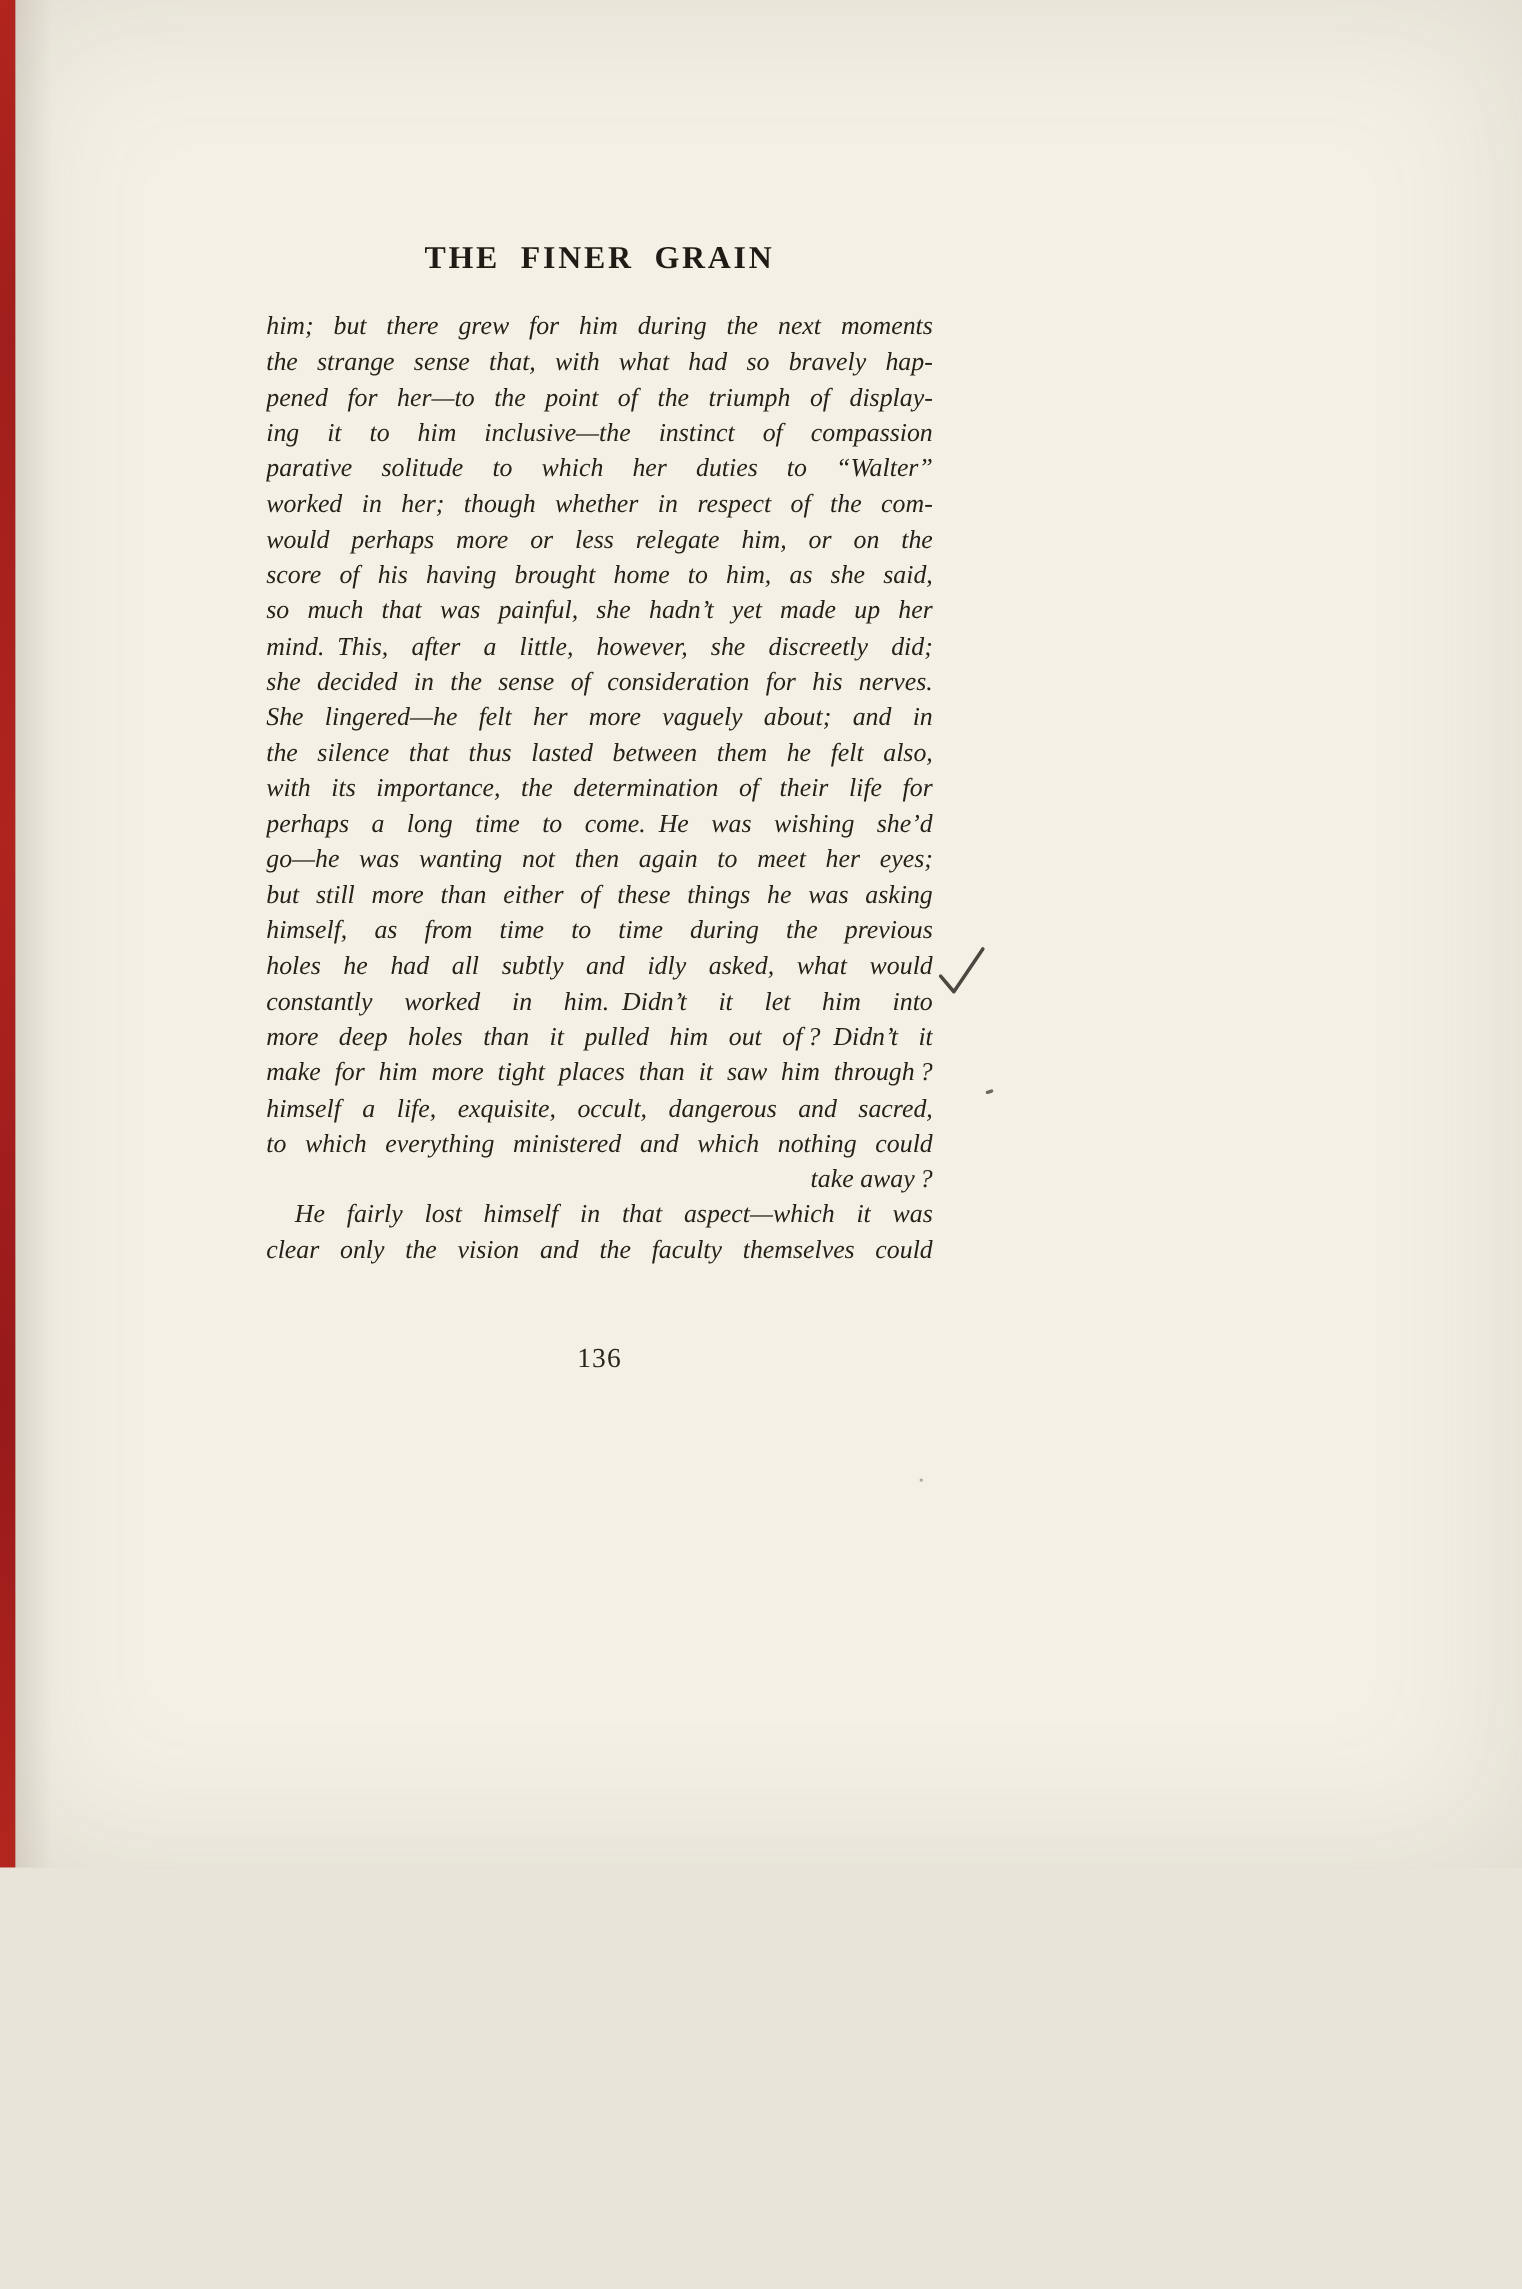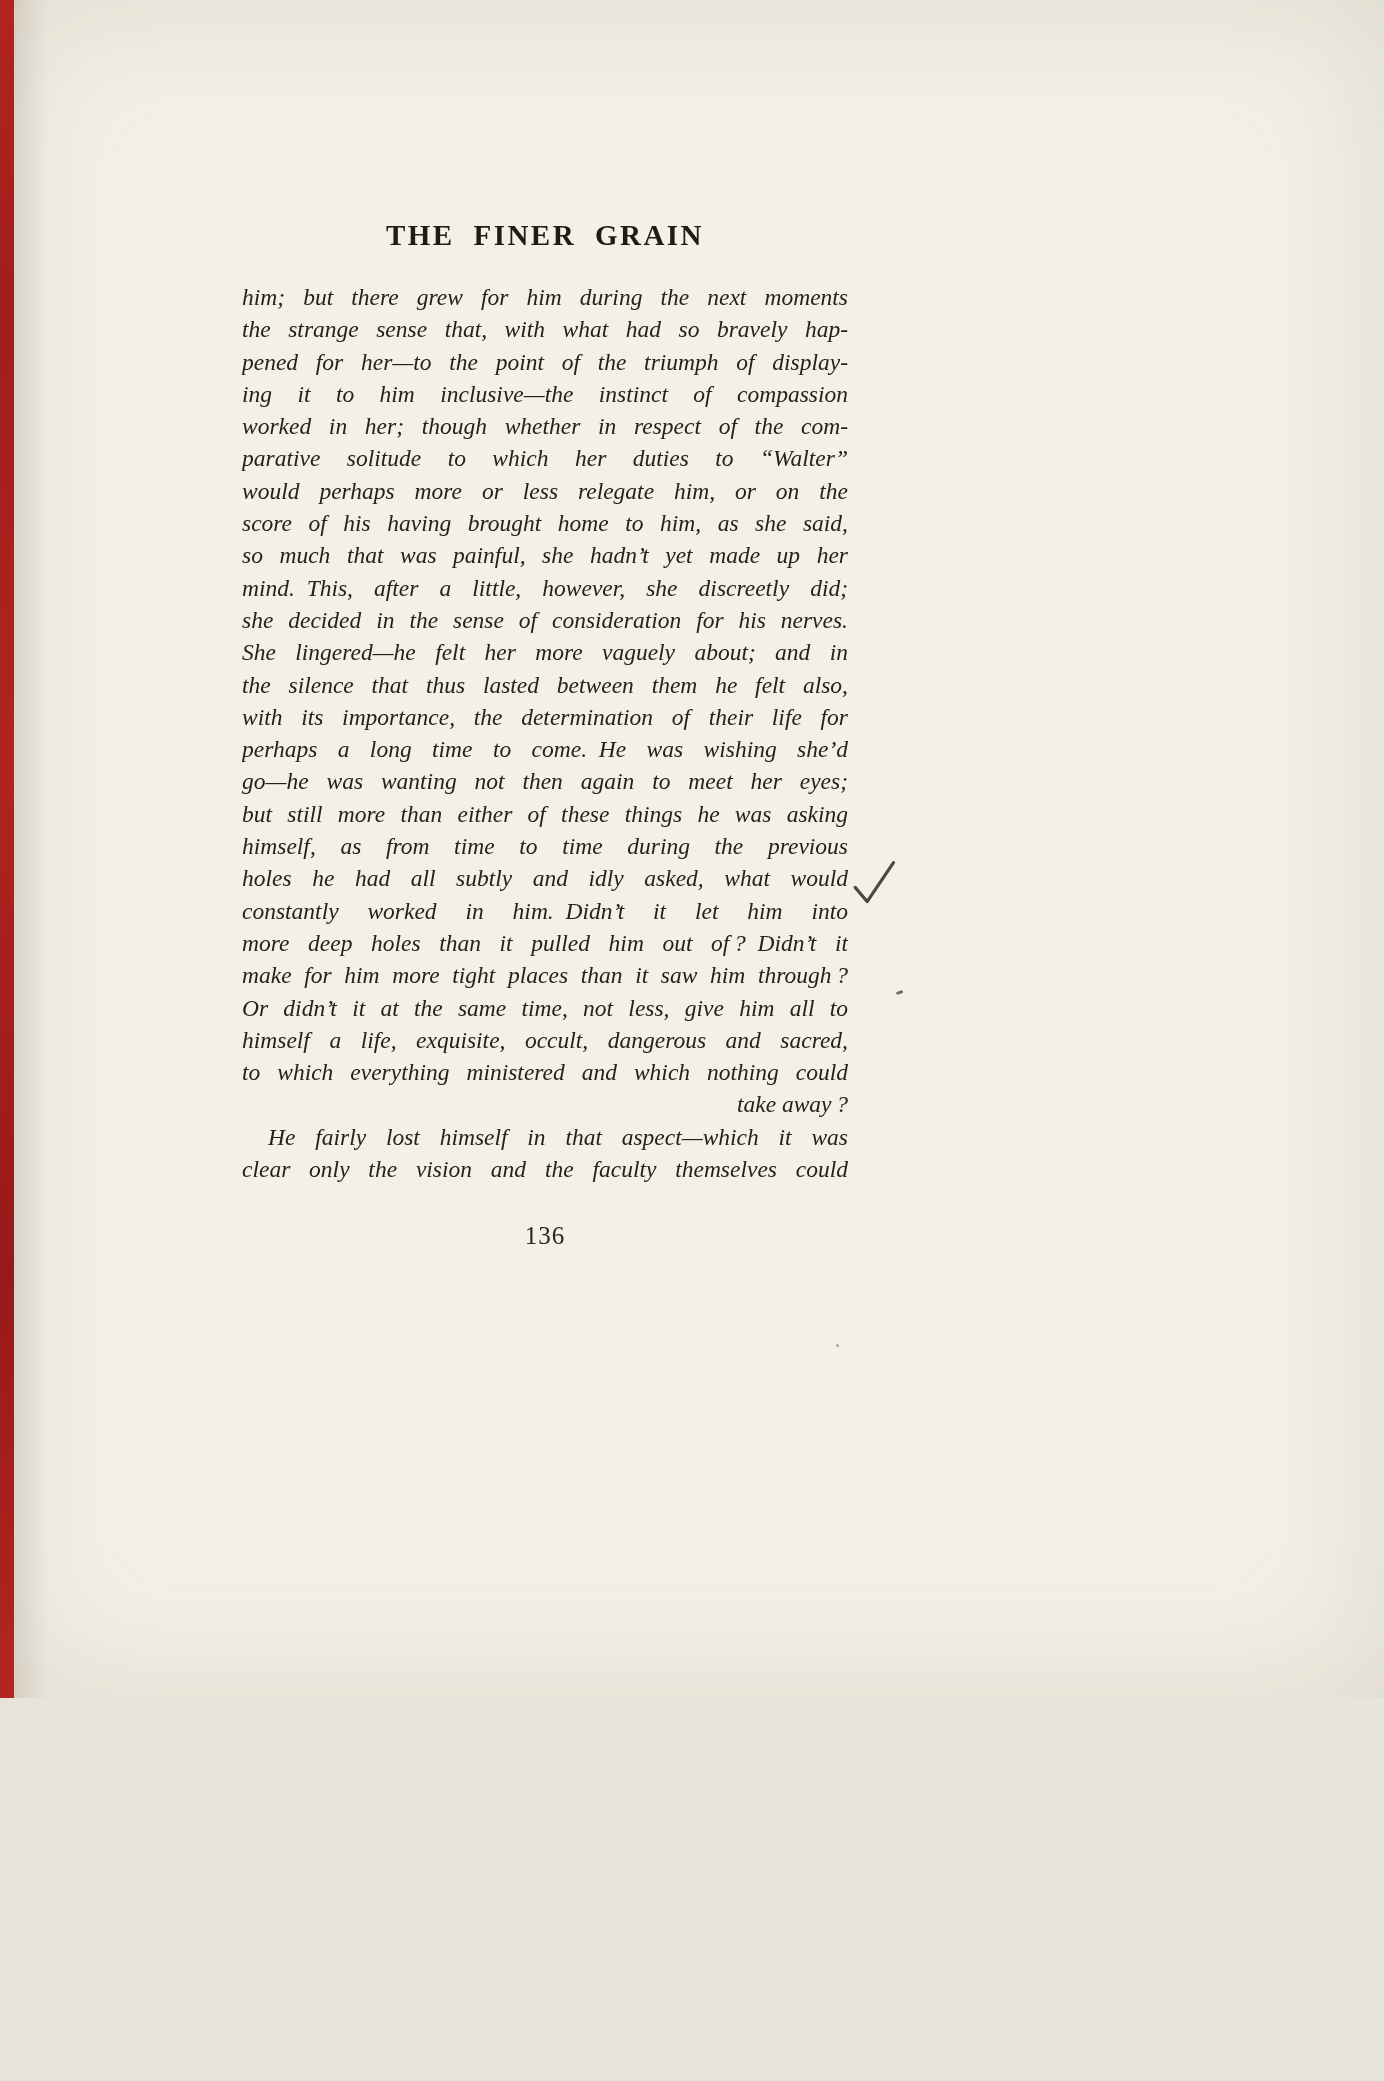--- a/index.html
+++ b/index.html
@@ -98,39 +98,38 @@
   <div class="binding"></div>
   <div class="binding-shadow"></div>
 
   <h1 class="running-head">THE FINER GRAIN</h1>
 
   <div class="textblock">
     <div class="line j">him; but there grew for him during the next moments</div>
     <div class="line j">the strange sense that, with what had so bravely hap-</div>
     <div class="line j">pened for her—to the point of the triumph of display-</div>
     <div class="line j">ing it to him inclusive—the instinct of compassion</div>
+    <div class="line j">parative solitude to which her duties to “Walter”</div>
     <div class="line j">worked in her; though whether in respect of the com-</div>
-    <div class="line j">parative solitude to which her duties to “Walter”</div>
     <div class="line j">would perhaps more or less relegate him, or on the</div>
     <div class="line j">score of his having brought home to him, as she said,</div>
     <div class="line j">so much that was painful, she hadn’t yet made up her</div>
     <div class="line j">mind. This, after a little, however, she discreetly did;</div>
     <div class="line j">she decided in the sense of consideration for his nerves.</div>
     <div class="line j">She lingered—he felt her more vaguely about; and in</div>
     <div class="line j">the silence that thus lasted between them he felt also,</div>
     <div class="line j">with its importance, the determination of their life for</div>
     <div class="line j">perhaps a long time to come. He was wishing she’d</div>
     <div class="line j">go—he was wanting not then again to meet her eyes;</div>
     <div class="line j">but still more than either of these things he was asking</div>
     <div class="line j">himself, as from time to time during the previous</div>
     <div class="line j">holes he had all subtly and idly asked, what would</div>
     <div class="line j">constantly worked in him. Didn’t it let him into</div>
     <div class="line j">more deep holes than it pulled him out of ? Didn’t it</div>
     <div class="line j">make for him more tight places than it saw him through ?</div>
-    <div class="line j">Or didn’t it at the same time, not less, give him all to</div>
     <div class="line j">himself a life, exquisite, occult, dangerous and sacred,</div>
     <div class="line j">to which everything ministered and which nothing could</div>
     <div class="line last">take away ?</div>
     <div class="line j indent">He fairly lost himself in that aspect—which it was</div>
     <div class="line j">clear only the vision and the faculty themselves could</div>
   </div>
 
   <div class="pagenum">136</div>
 
   <svg class="checkmark" viewBox="0 0 50 50">

